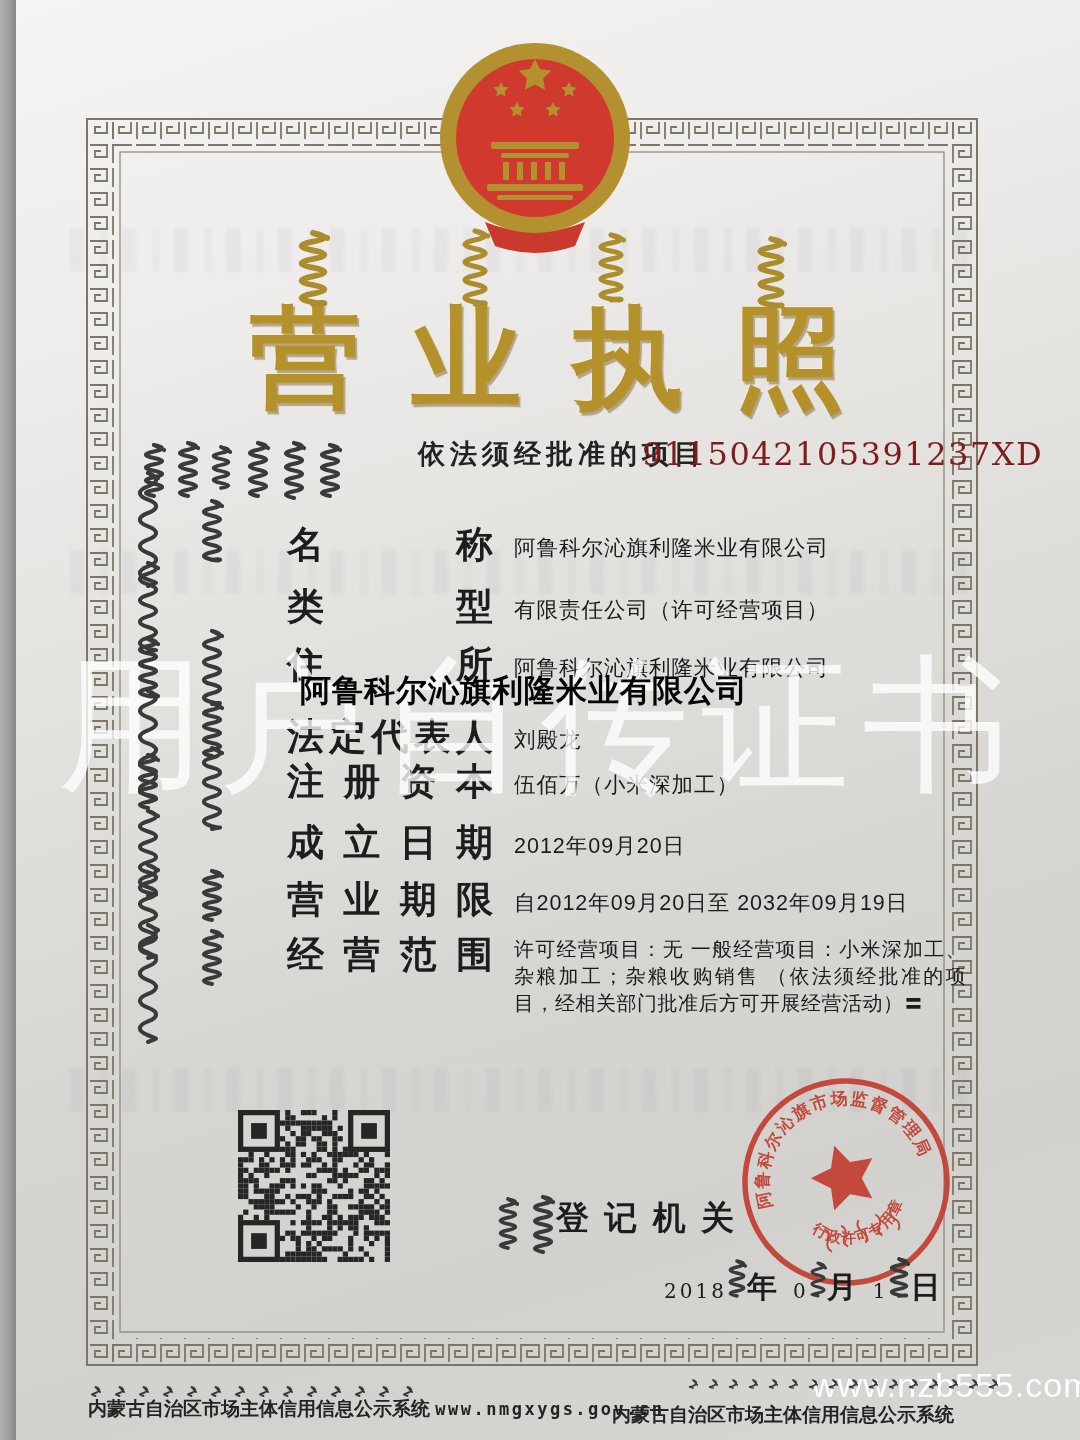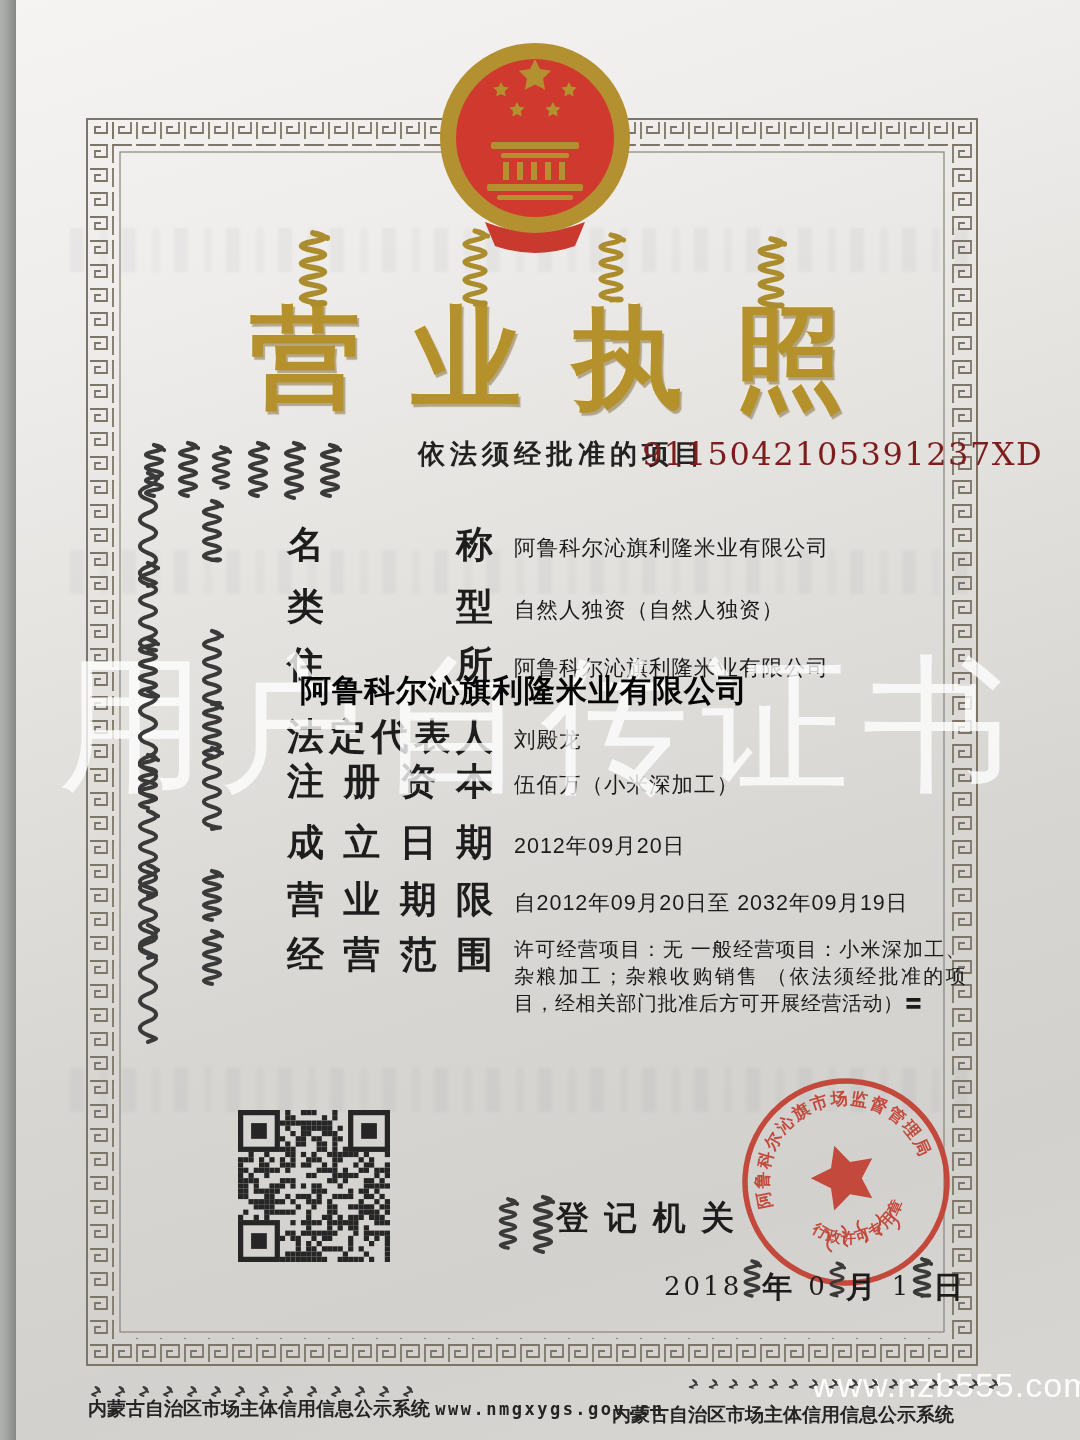--- a/index.html
+++ b/index.html
@@ -48,21 +48,21 @@
     position:absolute;left:58px;top:642px;width:952px;height:170px;
     display:flex;justify-content:space-between;align-items:center;
     font-size:148px;font-weight:400;color:rgba(255,255,255,.78);
   }
   #regRow{position:absolute;left:556px;top:1196px;width:178px;display:flex;justify-content:space-between;
     font-size:33px;font-weight:700;color:#1d1d1d;}
   #dateRow{
     position:absolute;left:664px;top:1256px;height:48px;
     display:flex;align-items:flex-end;color:#1c1c1c;
   }
-  #dateRow .num{font-size:26px;font-family:"DejaVu Serif","Liberation Serif",serif;letter-spacing:3px;line-height:1.3;}
+  #dateRow .num{font-size:20px;font-family:"DejaVu Serif","Liberation Serif",serif;letter-spacing:3px;line-height:1.3;}
   #dateRow .cjk{font-size:30px;font-weight:700;line-height:1.15;}
   #dateRow .gap{width:16px;}
   .mong{display:inline-block;}
   #footerLeft{position:absolute;left:88px;top:1396px;font-size:19px;font-weight:700;color:#242424;white-space:nowrap;}
   #footerLeft .url{font-size:17px;letter-spacing:2.5px;font-family:"DejaVu Sans Mono","Liberation Mono",monospace;font-weight:700;}
   #footerRight{position:absolute;left:612px;top:1402px;font-size:19px;font-weight:700;color:#242424;white-space:nowrap;}
   #nzbWatermark{position:absolute;left:812px;top:1366px;font-size:34px;letter-spacing:1px;color:rgba(255,255,255,.93);white-space:nowrap;}
   #qr{position:absolute;left:238px;top:1110px;}
   #seal{position:absolute;left:736px;top:1072px;transform:rotate(-18deg);opacity:.9;}
   #emblem{position:absolute;left:425px;top:36px;}
@@ -130,21 +130,21 @@
       <span>名</span>
       <span>称</span>
     </div>
   <div class="fvalue">阿鲁科尔沁旗利隆米业有限公司</div>
 </div>
 <div class="fieldrow" style="top:582px">
   <div class="flabel spread">
       <span>类</span>
       <span>型</span>
     </div>
-  <div class="fvalue">自然人独资（自然人独资）</div>
+  <div class="fvalue">有限责任公司（许可经营项目）</div>
 </div>
 <div class="fieldrow" style="top:640px">
   <div class="flabel spread">
       <span>住</span>
       <span>所</span>
     </div>
   <div class="fvalue">阿鲁科尔沁旗利隆米业有限公司</div>
 </div>
 <div class="fieldrow" style="top:712px">
   <div class="flabel spread">

